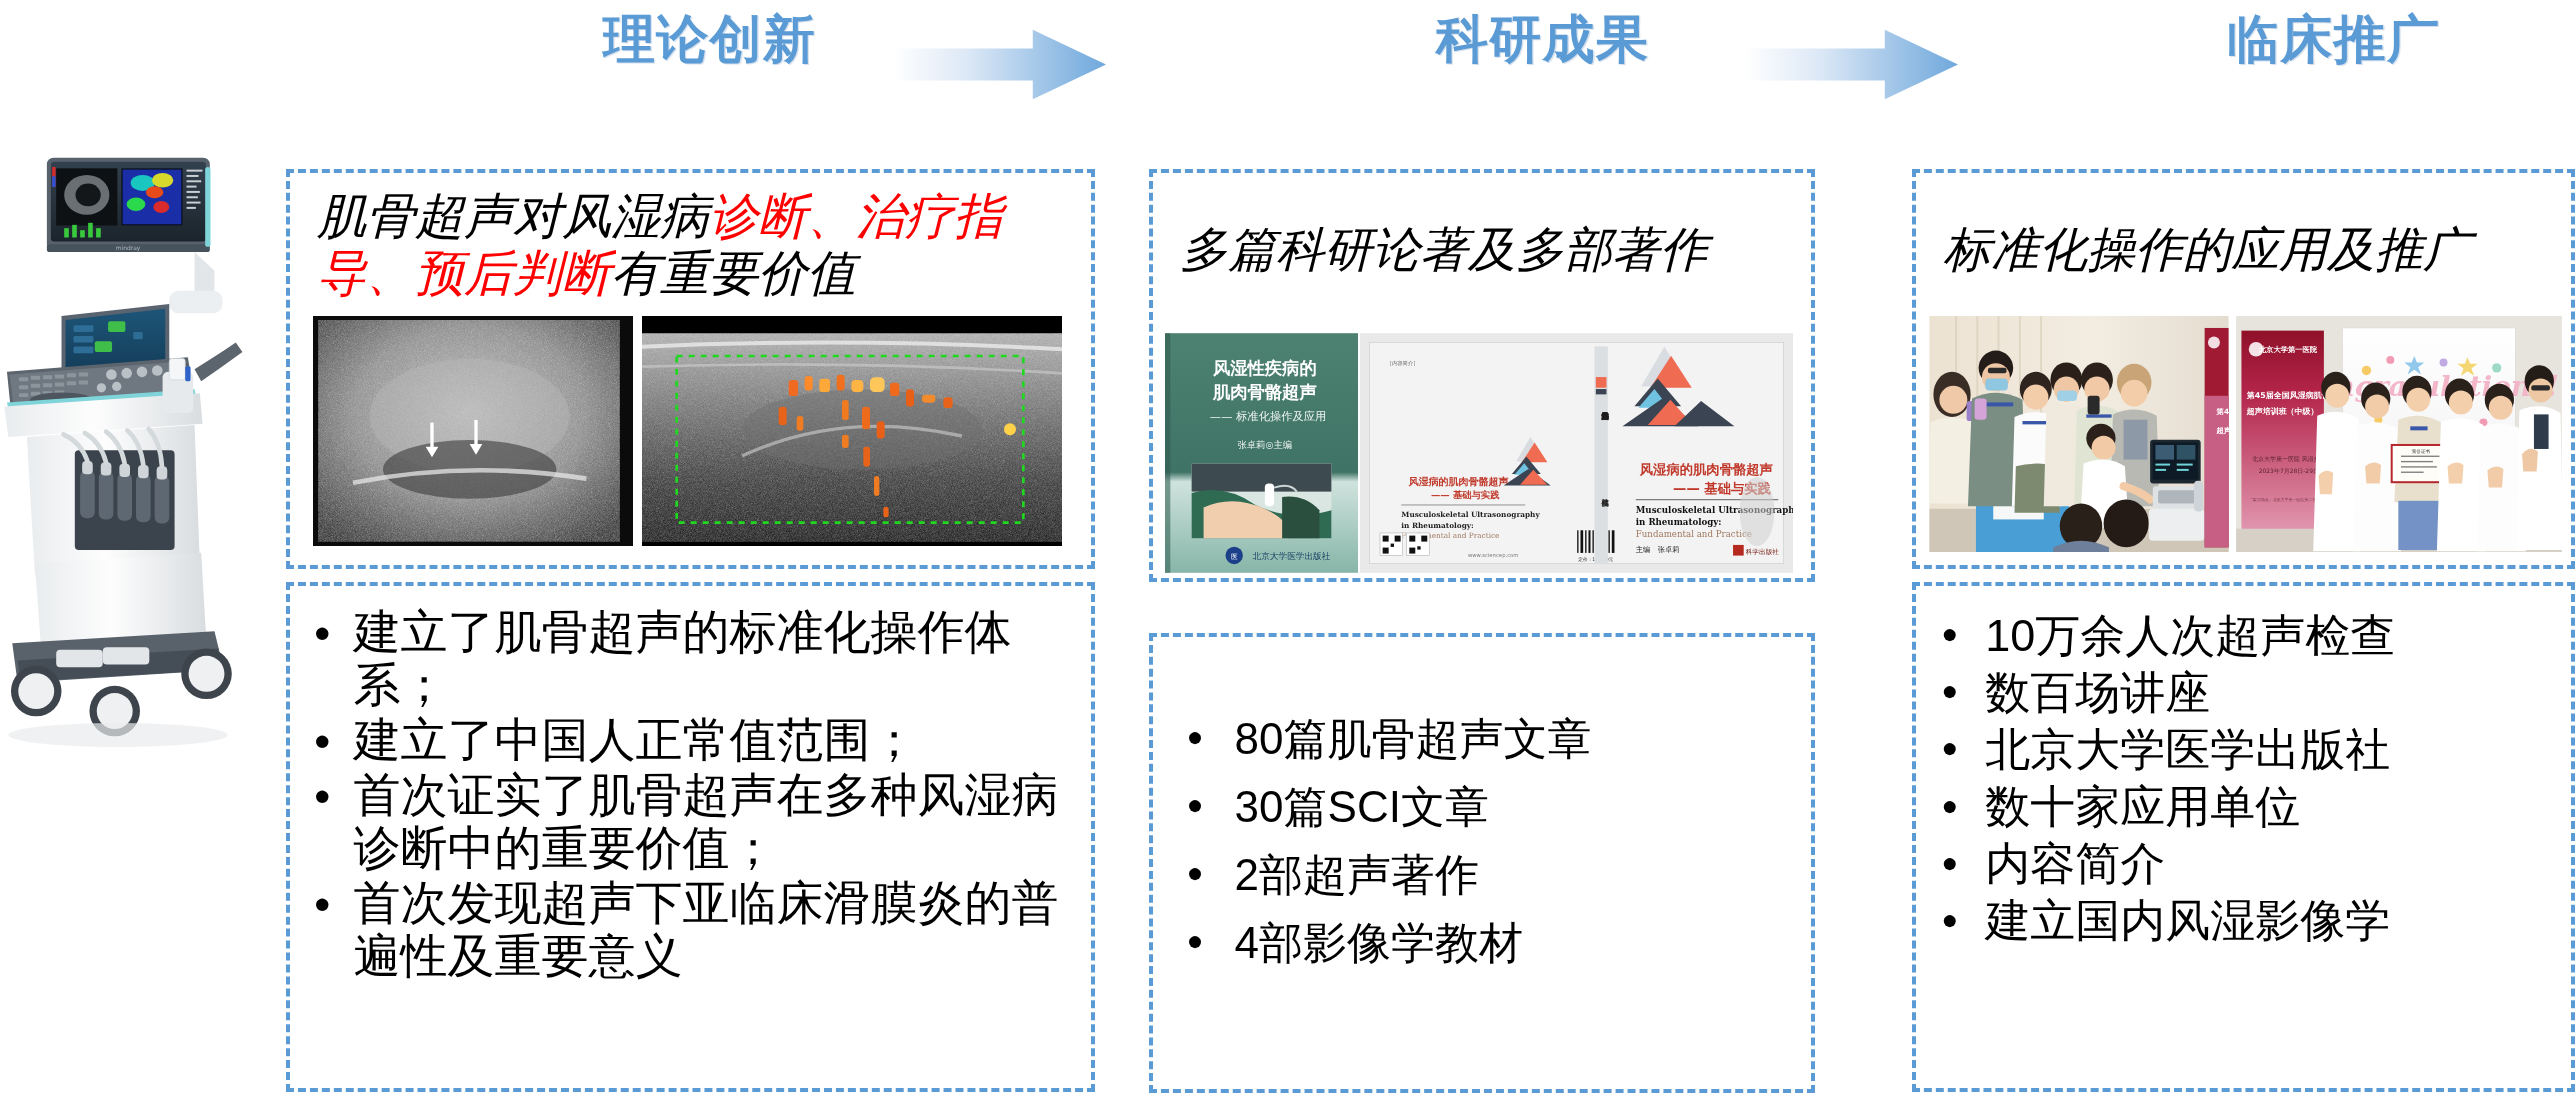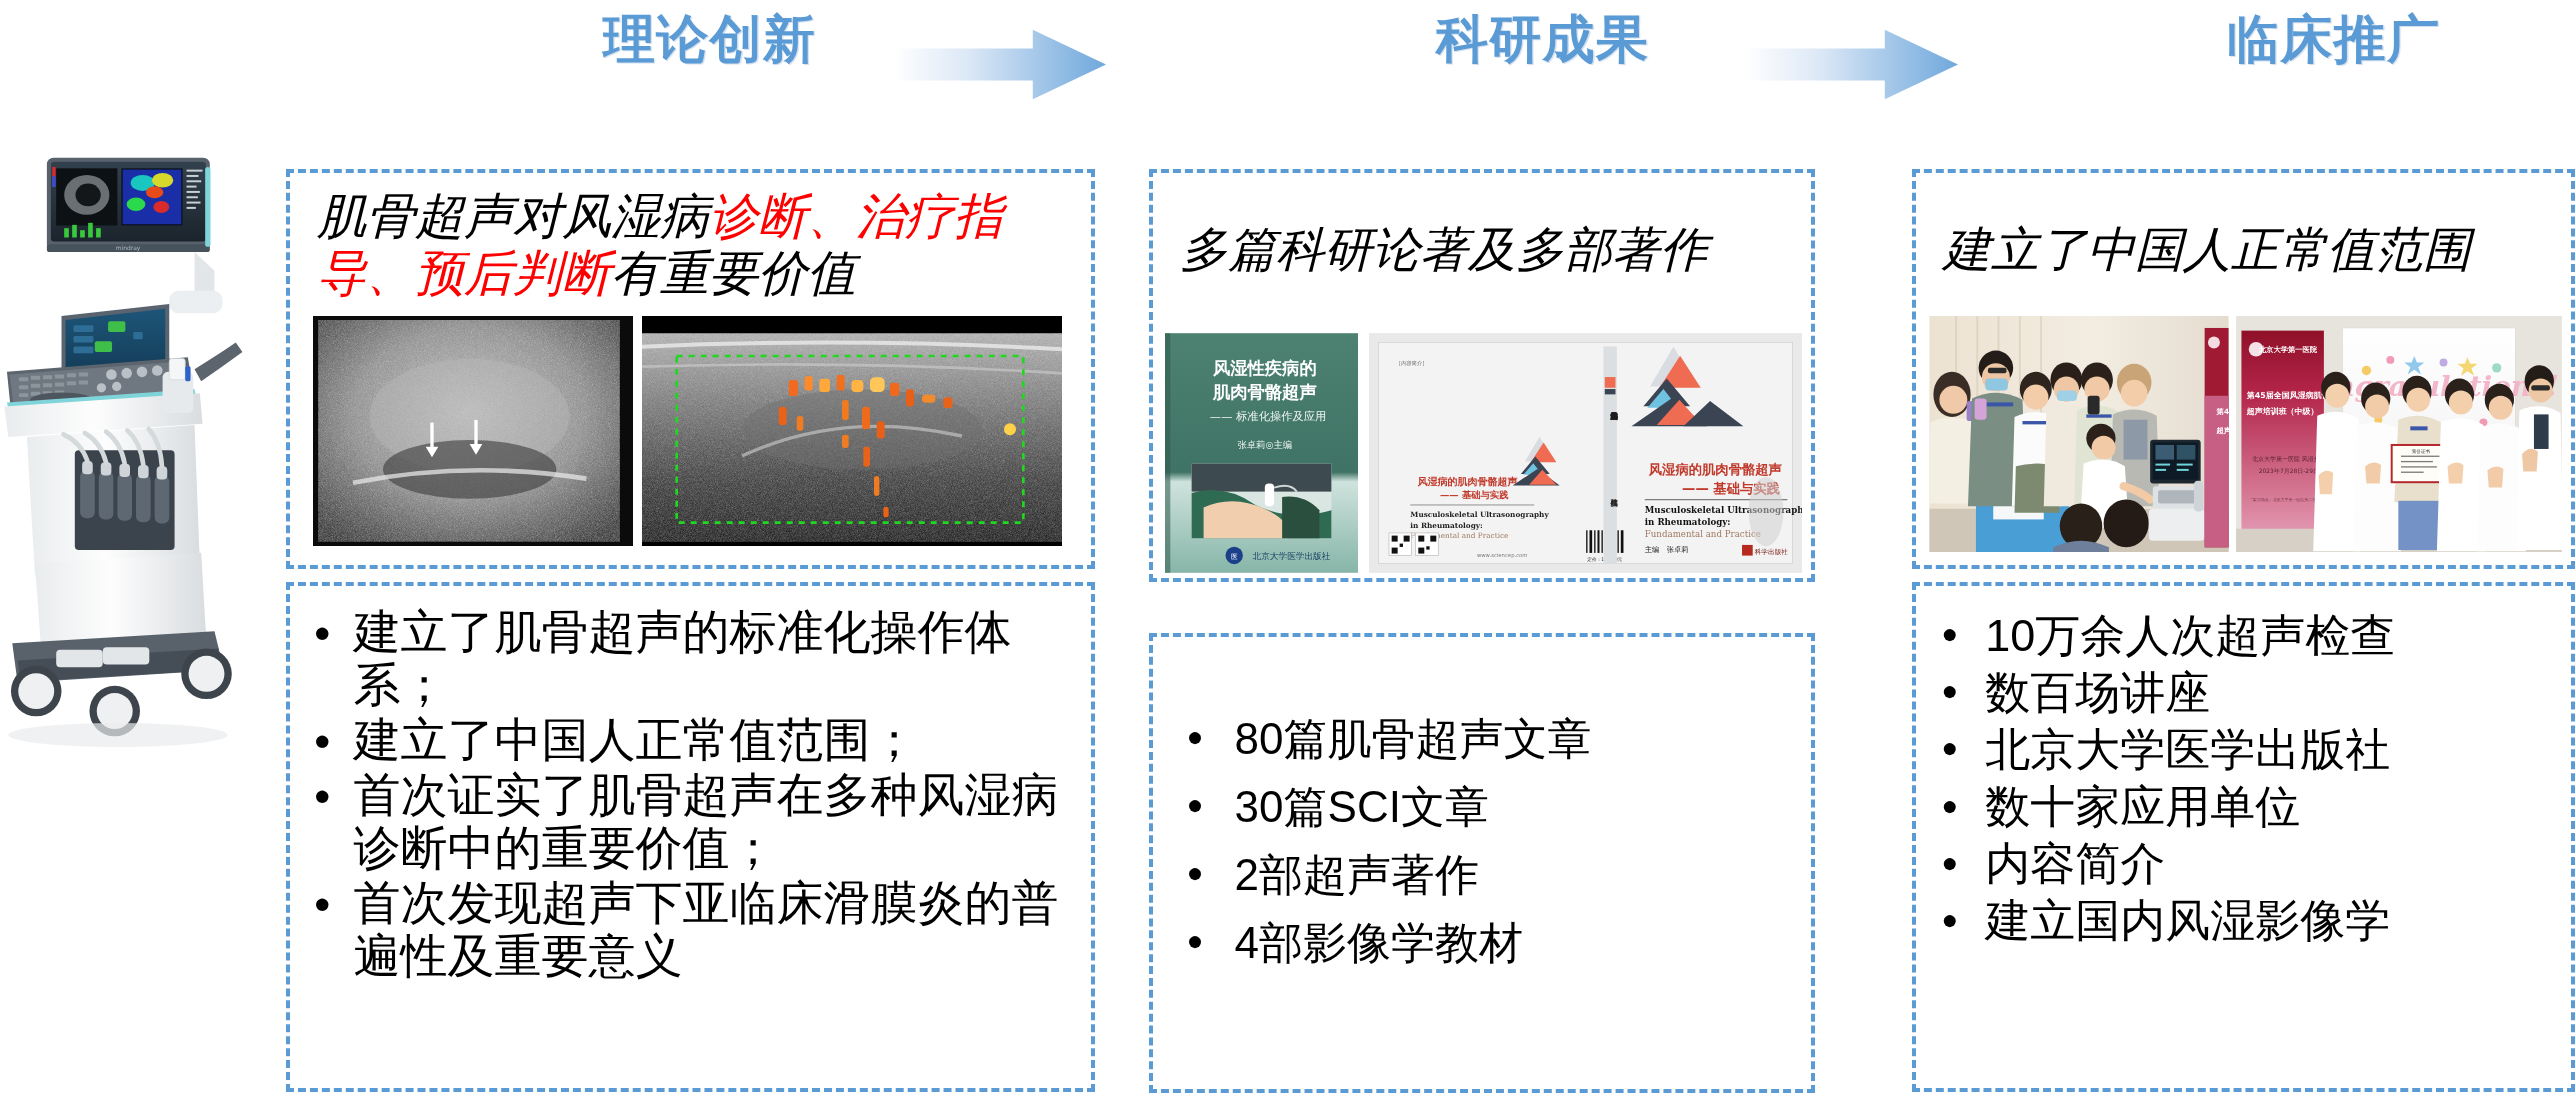--- a/index.html
+++ b/index.html
@@ -52,21 +52,21 @@
   .headline .hl { color: #FF0000; }
   .headline.single { top: 27px; font-size: 48px; margin-top: 22px; }
 
   
   .us-pair { position: absolute; left: 22.6px; top: 143px; display: flex; gap: 9.3px; }
   .us-img { position: relative; overflow: hidden; }
   #us-gray { width: 320px; height: 230px; background:#0a0a0a; }
   #us-doppler { width: 420px; height: 230px; background:#050505; }
 
   
-  .books { position: absolute; left: 12px; top: 160px; display: flex; gap: 11px; }
+  .books { position: absolute; left: 12px; top: 160px; display: flex; gap: 2px; }
   #book-green { width: 193px; height: 240px; }
   #book-white { width: 433px; height: 240px; }
 
   
   .photos { position: absolute; left: 13.3px; top: 143px; display: flex; gap: 6.7px; }
   #photo-training { width: 300px; height: 236px; overflow:hidden; position:relative; }
   #photo-group   { width: 326px; height: 236px; overflow:hidden; position:relative; }
 
   
   ul.bullets { list-style: none; margin: 0; padding: 0; }
@@ -543,21 +543,21 @@
         <span class="txt">2部超声著作</span>
       </li>
       <li>
         <span class="dot">●</span>
         <span class="txt">4部影像学教材</span>
       </li>
     </ul>
   </div>
 
   <div class="dash-box" id="box-3-head">
-    <div class="headline single">建立了中国人正常值范围</div>
+    <div class="headline single">标准化操作的应用及推广</div>
 
     <div class="photos">
 
       <div id="photo-training">
         <svg viewBox="0 0 450 355" width="300" height="236">
           <defs>
             <linearGradient id="wall1" x1="0" y1="0" x2="1" y2="0">
               <stop offset="0%" stop-color="#ece2d2"></stop>
               <stop offset="55%" stop-color="#f3ece1"></stop>
               <stop offset="100%" stop-color="#e4dccf"></stop>

